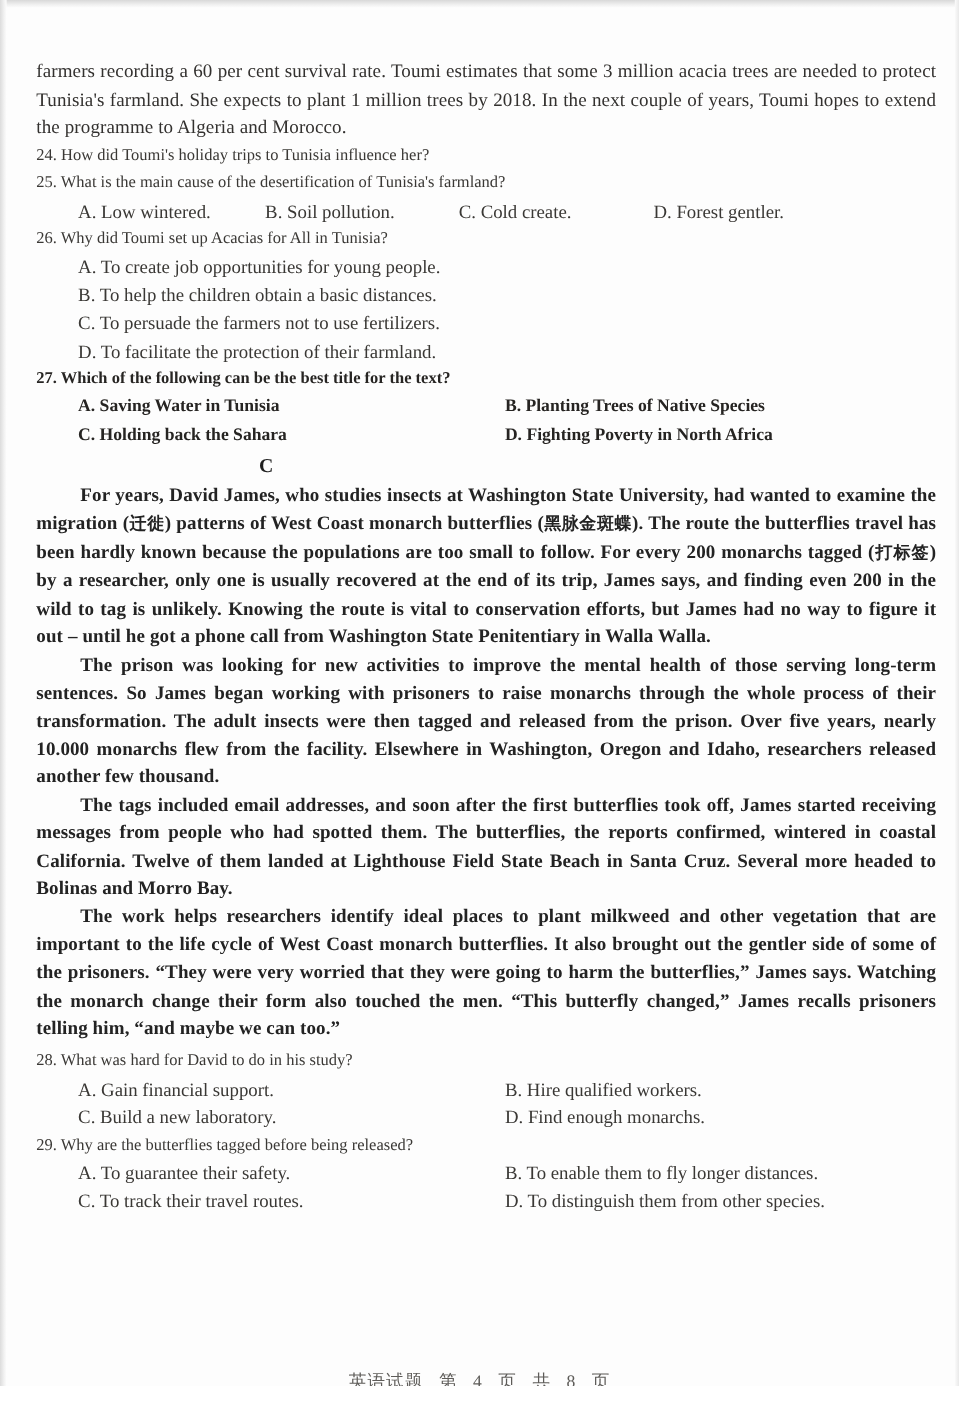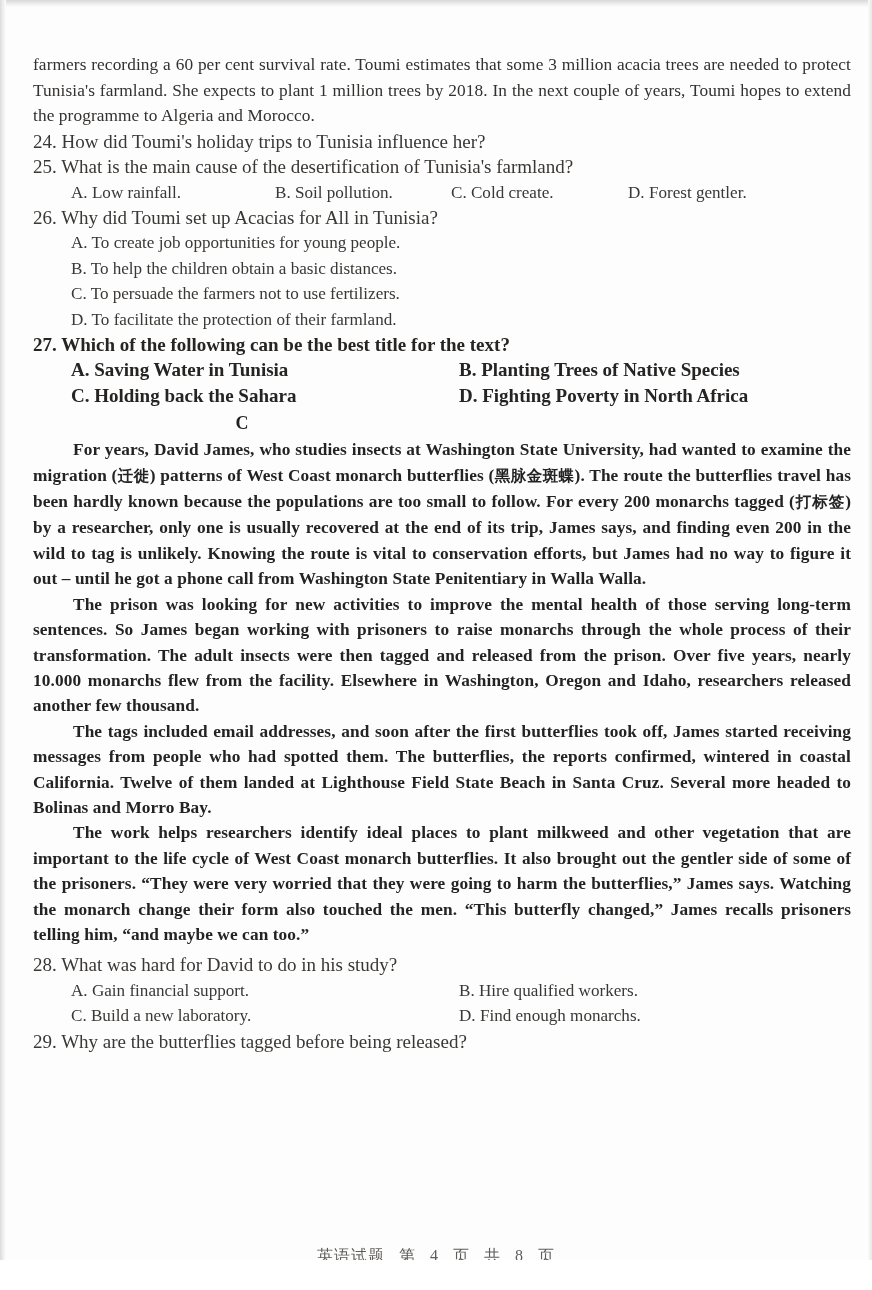--- a/index.html
+++ b/index.html
@@ -62,21 +62,21 @@
   
   .passage-c .para {
     color: #232323;
     font-weight: 600;
     line-height: 25.4px;
   }
 
   
   .qblock { margin: 0; }
   .qstem {
-    font-size: 19px;
+    font-size: 15px;
     line-height: 25.4px;
     margin: 0;
     color: #3a3835;
   }
   .qstem.bold { font-weight: 700; color: #272523; }
   .opt-stack { margin: 0; }
   .opt {
     font-size: 17.1px;
     line-height: 25.4px;
     margin: 0;
@@ -85,32 +85,32 @@
   }
   
   .opt-row-4 {
     display: flex;
     padding-left: 38px;
     font-size: 17.1px;
     line-height: 25.4px;
     color: #3a3835;
   }
   .opt-row-4 > span:nth-child(1) { width: 170px; }
-  .opt-row-4 > span:nth-child(2) { width: 176px; margin-left: 34px; }
+  .opt-row-4 > span:nth-child(2) { width: 176px; }
   .opt-row-4 > span:nth-child(3) { width: 177px; }
   
   .opt-grid {
     display: grid;
     grid-template-columns: 388px 1fr;
     padding-left: 38px;
     font-size: 17.1px;
     line-height: 25.4px;
     color: #3a3835;
   }
-  .opt-grid.bolder { font-weight: 700; color: #262422; font-size: 19px; }
+  .opt-grid.bolder { font-weight: 700; color: #262422; font-size: 16px; }
 
   .section-letter {
     text-align: center;
     font-size: 18px;
     font-weight: 700;
     color: #1f1f1f;
     line-height: 27px;
     margin: 0;
     padding-right: 400px;
   }
@@ -146,21 +146,21 @@
 
     <p class="para cont">farmers recording a 60 per cent survival rate. Toumi estimates that some 3 million acacia trees are needed to protect Tunisia's farmland. She expects to plant 1 million trees by 2018. In the next couple of years, Toumi hopes to extend the programme to Algeria and Morocco.</p>
 
     <div id="questions-b">
         <div class="qblock">
           <p class="qstem">24. How did Toumi's holiday trips to Tunisia influence her?</p>
         </div>
         <div class="qblock">
           <p class="qstem">25. What is the main cause of the desertification of Tunisia's farmland?</p>
           <div class="opt-row-4">
-            <span>A. Low rainfall.</span>
+            <span>A. Low wintered.</span>
             <span>B. Soil pollution.</span>
             <span>C. Cold create.</span>
             <span>D. Forest gentler.</span>
           </div>
         </div>
         <div class="qblock">
           <p class="qstem">26. Why did Toumi set up Acacias for All in Tunisia?</p>
           <div class="opt-stack">
             <p class="opt">A. To create job opportunities for young people.</p>
             <p class="opt">B. To help the children obtain a basic distances.</p>
@@ -196,20 +196,26 @@
           <p class="qstem">28. What was hard for David to do in his study?</p>
           <div class="opt-grid">
             <span>A. Gain financial support.</span>
             <span>B. Hire qualified workers.</span>
             <span>C. Build a new laboratory.</span>
             <span>D. Find enough monarchs.</span>
           </div>
         </div>
         <div class="qblock">
           <p class="qstem">29. Why are the butterflies tagged before being released?</p>
+          <div class="opt-grid">
+            <span>A. To guarantee their safety.</span>
+            <span>B. To enable them to fly longer distances.</span>
+            <span>C. To track their travel routes.</span>
+            <span>D. To distinguish them from other species.</span>
+          </div>
         </div>
       </div>
 
   </div>
 
   <div class="footer">
     <span class="cjk-f">英语试题</span><span class="gap"></span><span class="cjk-f">第</span><span class="gap"></span><span>4</span><span class="gap"></span><span class="cjk-f">页</span><span class="gap"></span><span class="cjk-f">共</span><span class="gap"></span><span>8</span><span class="gap"></span><span class="cjk-f">页</span>
   </div>
 </div>
 

